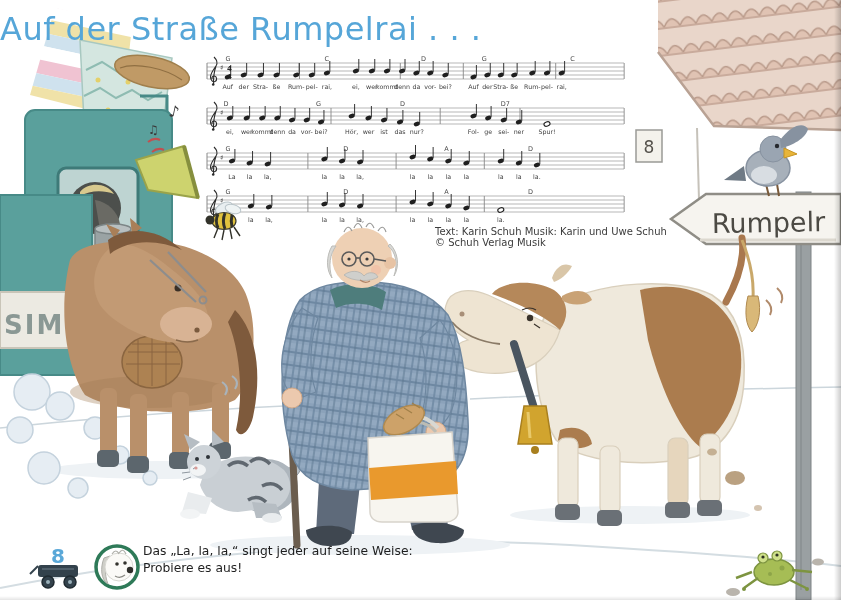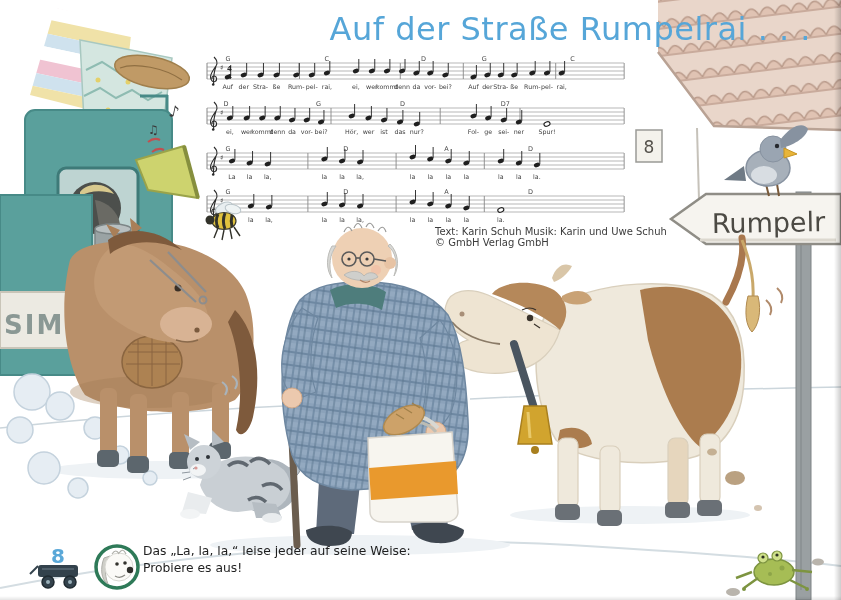--- a/index.html
+++ b/index.html
@@ -2,21 +2,21 @@
 <html><head>
 <meta charset="utf-8">
 <style>
   html,body{margin:0;padding:0;background:#ffffff;}
   .page{position:relative;width:841px;height:600px;background:#fff;overflow:hidden;
         font-family:"DejaVu Sans",sans-serif;}
   .edge-r{position:absolute;right:0;top:0;width:7px;height:100%;
           background:linear-gradient(to right,rgba(0,0,0,0),rgba(0,0,0,.20));z-index:6;}
   .edge-b{position:absolute;left:0;bottom:0;width:100%;height:4px;
           background:linear-gradient(to bottom,rgba(0,0,0,0),rgba(0,0,0,.10));z-index:6;}
-  .title{position:absolute;top:10px;left:0;right:30px;text-align:right;
+  .title{position:absolute;top:10px;left:0;right:30px;text-align:left;
          color:#56a6d8;font-size:32px;letter-spacing:.5px;z-index:3;}
   .scene{position:absolute;left:0;top:0;z-index:1;}
   #staves{position:absolute;left:205px;top:55px;width:420px;height:190px;z-index:2;}
   #staves svg{position:absolute;left:0;}
   .credits{position:absolute;left:435px;top:226px;z-index:2;color:#3c3c3c;
            font-size:10px;line-height:11px;}
   #bee{position:absolute;left:200px;top:196px;z-index:3;}
   .footer-text{position:absolute;left:143px;top:543px;z-index:4;color:#1e1e1e;
                font-size:12.3px;line-height:16.5px;}
   #dog-badge{position:absolute;left:92px;top:542px;z-index:4;}
@@ -539,21 +539,21 @@
         <text x="207.6" y="33.5" font-size="6.3" fill="#3f3f3f" text-anchor="middle">la</text>
         <text x="225.24" y="33.5" font-size="6.3" fill="#3f3f3f" text-anchor="middle">la</text>
         <text x="243.29999999999998" y="33.5" font-size="6.3" fill="#3f3f3f" text-anchor="middle">la</text>
         <text x="261.36" y="33.5" font-size="6.3" fill="#3f3f3f" text-anchor="middle">la</text>
         <text x="295.79999999999995" y="33.5" font-size="6.3" fill="#3f3f3f" text-anchor="middle">la.</text>
       </svg>
     </div>
 
   <div class="credits">
     <div>Text: Karin Schuh  Musik: Karin und Uwe Schuh</div>
-    <div>© GmbH Verlag GmbH</div>
+    <div>© Schuh Verlag Musik</div>
   </div>
 
   <svg id="bee" width="55" height="48" viewBox="0 0 55 48">
     <ellipse cx="24" cy="12" rx="9" ry="5" fill="#e8eef0" stroke="#b9c4c9" stroke-width="1" transform="rotate(-25 24 12)"></ellipse>
     <ellipse cx="33" cy="13" rx="8" ry="4.5" fill="#eef3f4" stroke="#b9c4c9" stroke-width="1" transform="rotate(15 33 13)"></ellipse>
     <ellipse cx="24" cy="25" rx="12" ry="8.5" fill="#e0c23e" stroke="#3a3a2e" stroke-width="1.2"></ellipse>
     <path d="M18 18 C 16 22, 16 28, 18 32 M25 17 C 23 22, 23 28, 25 33 M32 19 C 31 23, 31 27, 32 31" stroke="#32322a" stroke-width="3" fill="none"></path>
     <circle cx="10" cy="24" r="4.5" fill="#32322a"></circle>
     <path d="M18 32 L 14 42 M24 34 L 22 44 M30 33 L 32 43 M34 31 L 40 40" stroke="#32322a" stroke-width="1.4" fill="none"></path>
   </svg>
@@ -574,19 +574,19 @@
     <path d="M12 24 L 4 32" stroke="#33424c" stroke-width="2"></path>
     <rect x="12" y="23" width="40" height="12" rx="3" fill="#33424c"></rect>
     <line x1="16" y1="27" x2="48" y2="27" stroke="#5a6a74" stroke-width="1.5"></line>
     <circle cx="22" cy="40" r="6" fill="#33424c" stroke="#1f2a30" stroke-width="1.5"></circle>
     <circle cx="44" cy="40" r="6" fill="#33424c" stroke="#1f2a30" stroke-width="1.5"></circle>
     <circle cx="22" cy="40" r="2" fill="#9ab0ba"></circle>
       <circle cx="44" cy="40" r="2" fill="#9ab0ba"></circle>
   </svg>
 
   <div class="footer-text">
-    <div>Das „La, la, la,“ leise jeder auf seine Weise:</div>
+    <div>Das „La, la, la,“ singt jeder auf seine Weise:</div>
     <div>Probiere es aus!</div>
   </div>
 
   <div class="edge-r"></div>
   <div class="edge-b"></div>
 </div>
 
 </body></html>

